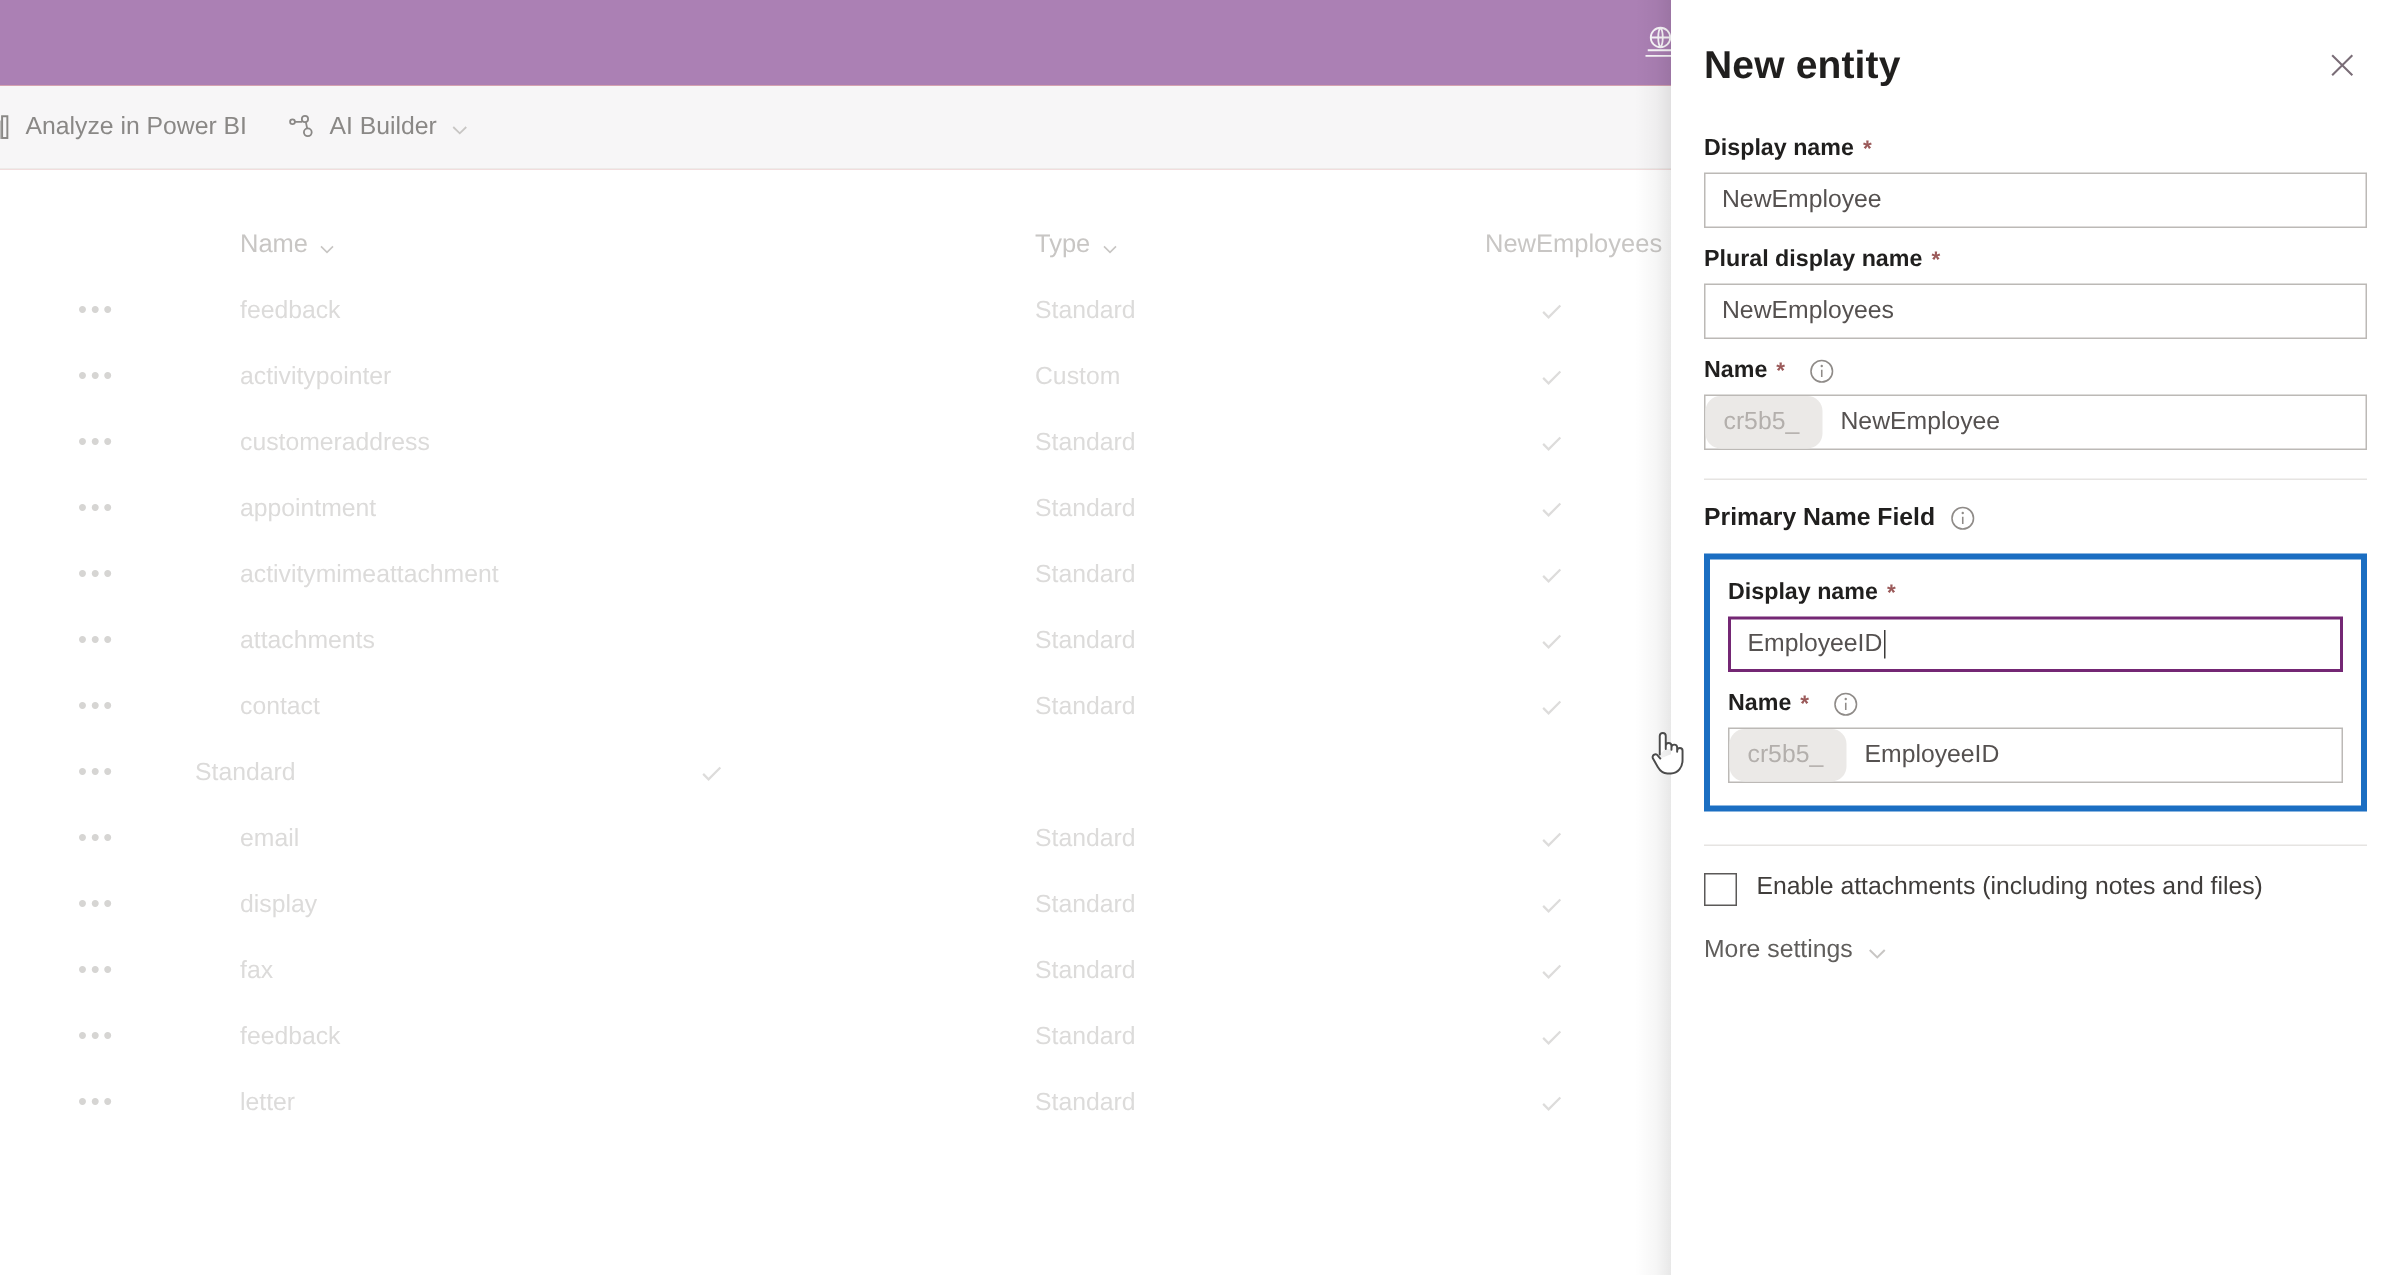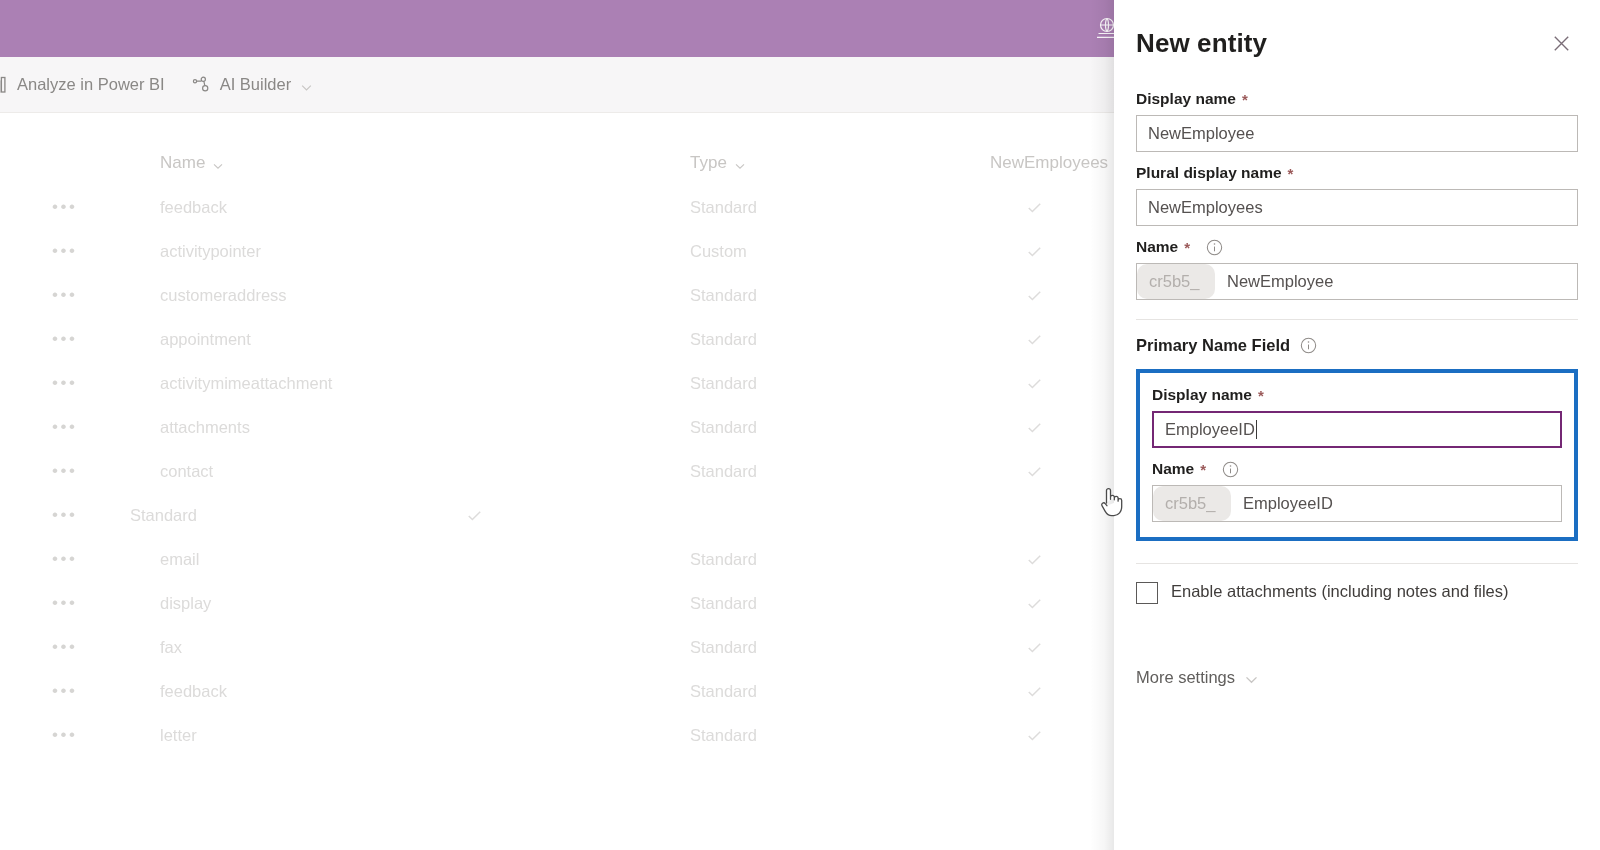--- a/index.html
+++ b/index.html
@@ -124,21 +124,21 @@
     border: 4px solid #1b6ec2; padding: 13px 12px 15px 12px; margin-top: 14px;
   }
   .highlight-box .field:first-child { margin-top: 0; }
 
   .cb-row { display: flex; align-items: flex-start; gap: 13px; }
   .cbox { width: 22px; height: 22px; border: 1.5px solid #5b5958; background: #fff; flex: none; margin-top: 2px; }
   .cb-label { font-size: 16.5px; color: #403d3b; line-height: 1.45; max-width: 390px; }
 
   .more-settings {
     display: flex; align-items: center; gap: 9px;
-    margin-top: 64px; font-size: 16.5px; color: #605e5c; cursor: pointer;
+    margin-top: 20px; font-size: 16.5px; color: #605e5c; cursor: pointer;
   }
 
   
   .cursor { position: absolute; left: 1098px; top: 486px; width: 26px; height: 32px; pointer-events: none; }
 </style>
 </head>
 <body>
 
 <div id="app">
 

